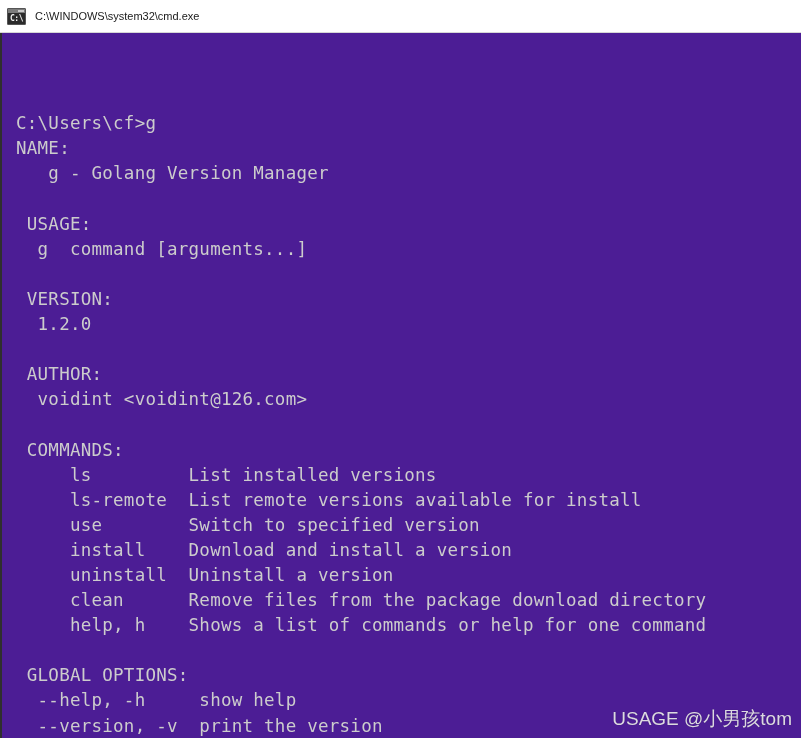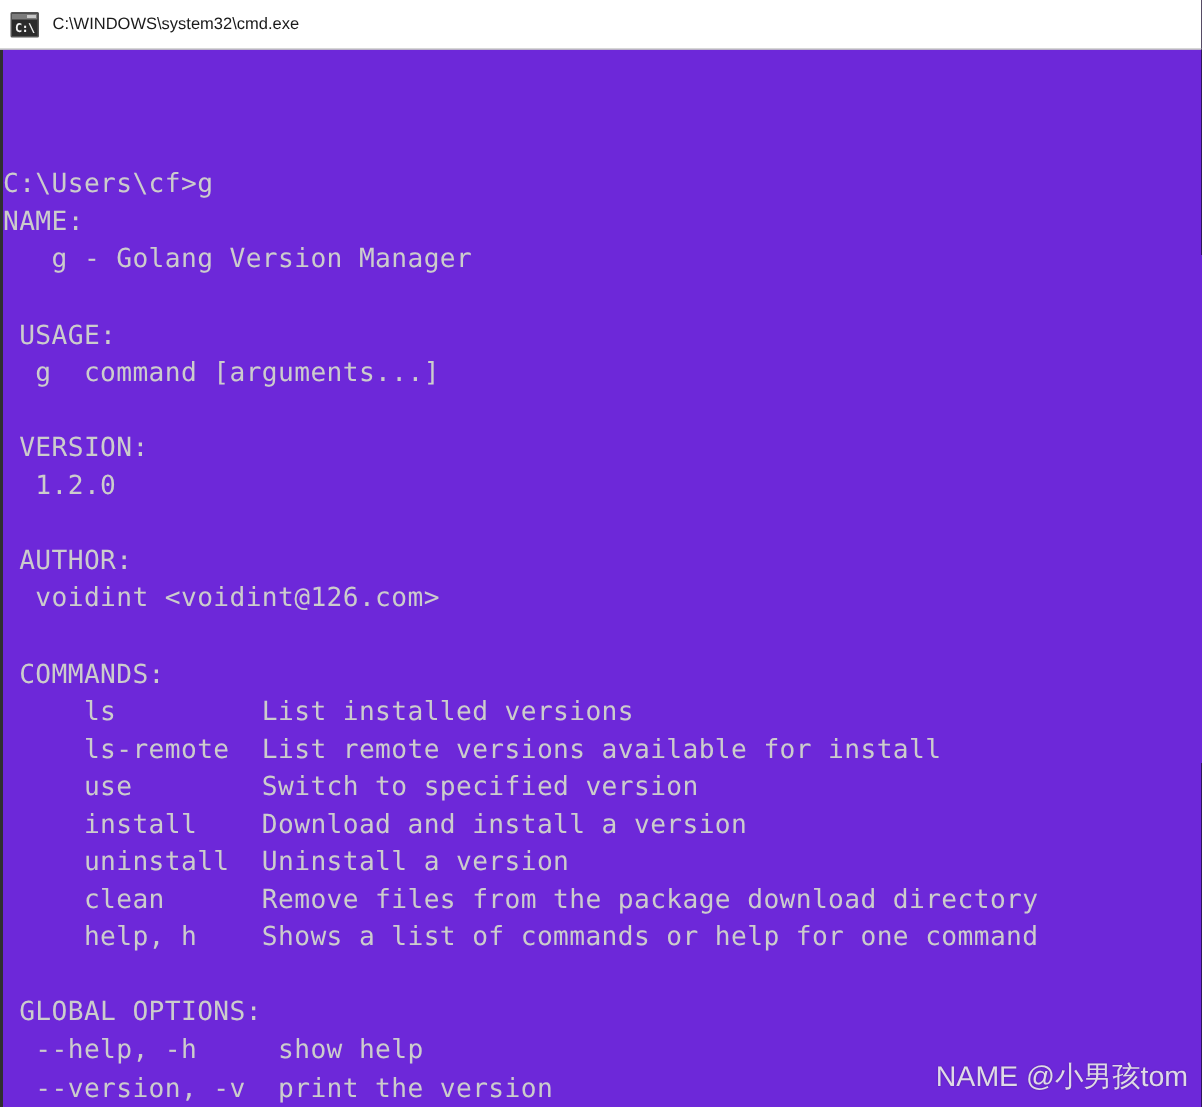--- a/index.html
+++ b/index.html
@@ -76,27 +76,27 @@
     font-family: "Liberation Sans", sans-serif;
     font-size: 11px;
     line-height: 18px;
     color: #1a1a1a;
     white-space: nowrap;
   }
 
   
   #console {
     flex: 1 1 auto;
-    background: #6d28d9;
+    background: #4c1d95;
     color: #cccccc;
     font-family: "DejaVu Sans Mono", monospace;
     font-size: 17.5px;
     line-height: 25.1px;
     letter-spacing: 0.25px;
-    padding: 3px 0 0 2px;
+    padding: 3px 0 0 16px;
     box-sizing: border-box;
     overflow: hidden;
     position: relative;
     white-space: pre;
     -webkit-font-smoothing: none;
   }
   .cline {
     white-space: pre;
     height: 25.1px;
     color: #cccccc;
@@ -139,15 +139,15 @@
       <div class="bar"></div>
       <div class="glyph">C:\</div>
     </div>
     <div id="titlebar-text">C:\WINDOWS\system32\cmd.exe</div>
   </div>
 
   <div id="console">
     
   <div class="cline">C:\Users\cf&gt;g</div><div class="cline">NAME:</div><div class="cline">   g - Golang Version Manager</div><div class="cline blank">&nbsp;</div><div class="cline"> USAGE:</div><div class="cline">  g  command [arguments...]</div><div class="cline blank">&nbsp;</div><div class="cline"> VERSION:</div><div class="cline">  1.2.0</div><div class="cline blank">&nbsp;</div><div class="cline"> AUTHOR:</div><div class="cline">  voidint &lt;voidint@126.com&gt;</div><div class="cline blank">&nbsp;</div><div class="cline"> COMMANDS:</div><div class="cline">     ls         List installed versions</div><div class="cline">     ls-remote  List remote versions available for install</div><div class="cline">     use        Switch to specified version</div><div class="cline">     install    Download and install a version</div><div class="cline">     uninstall  Uninstall a version</div><div class="cline">     clean      Remove files from the package download directory</div><div class="cline">     help, h    Shows a list of commands or help for one command</div><div class="cline blank">&nbsp;</div><div class="cline"> GLOBAL OPTIONS:</div><div class="cline">  --help, -h     show help</div><div class="cline">  --version, -v  print the version</div></div>
 
-  <div id="watermark">NAME @小男孩tom</div>
+  <div id="watermark">USAGE @小男孩tom</div>
 
 </div>
 
 </body></html>

